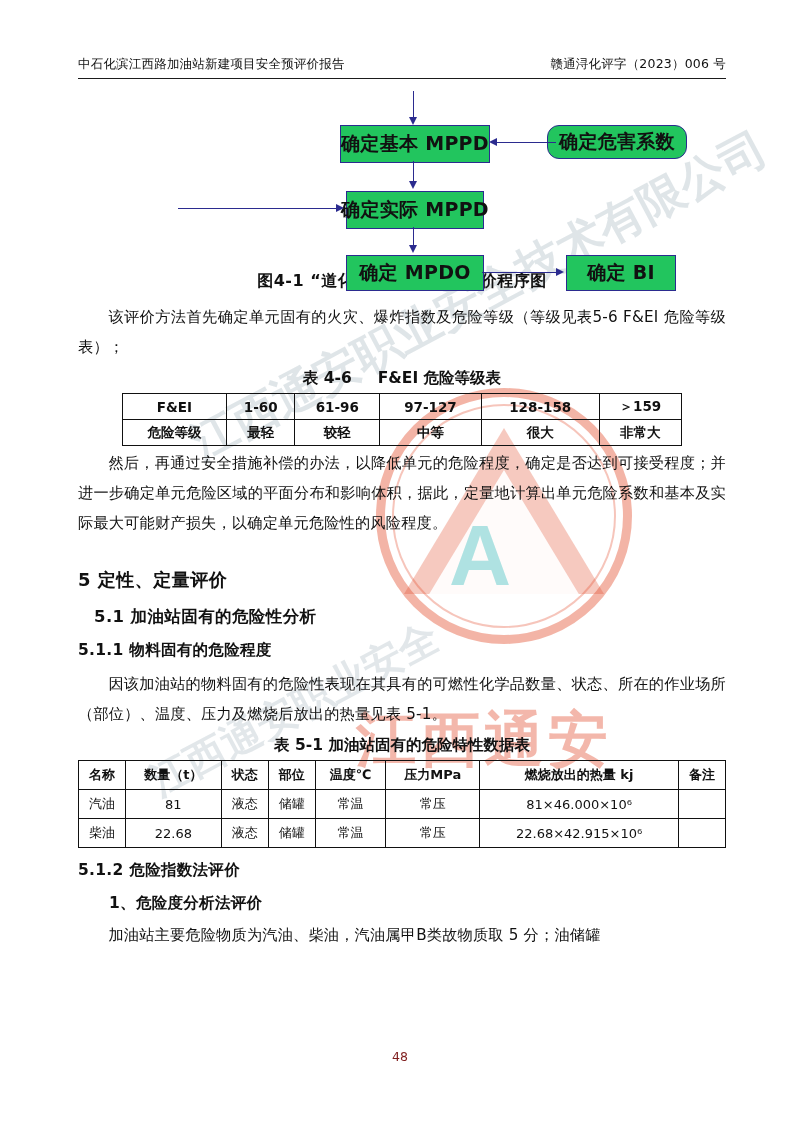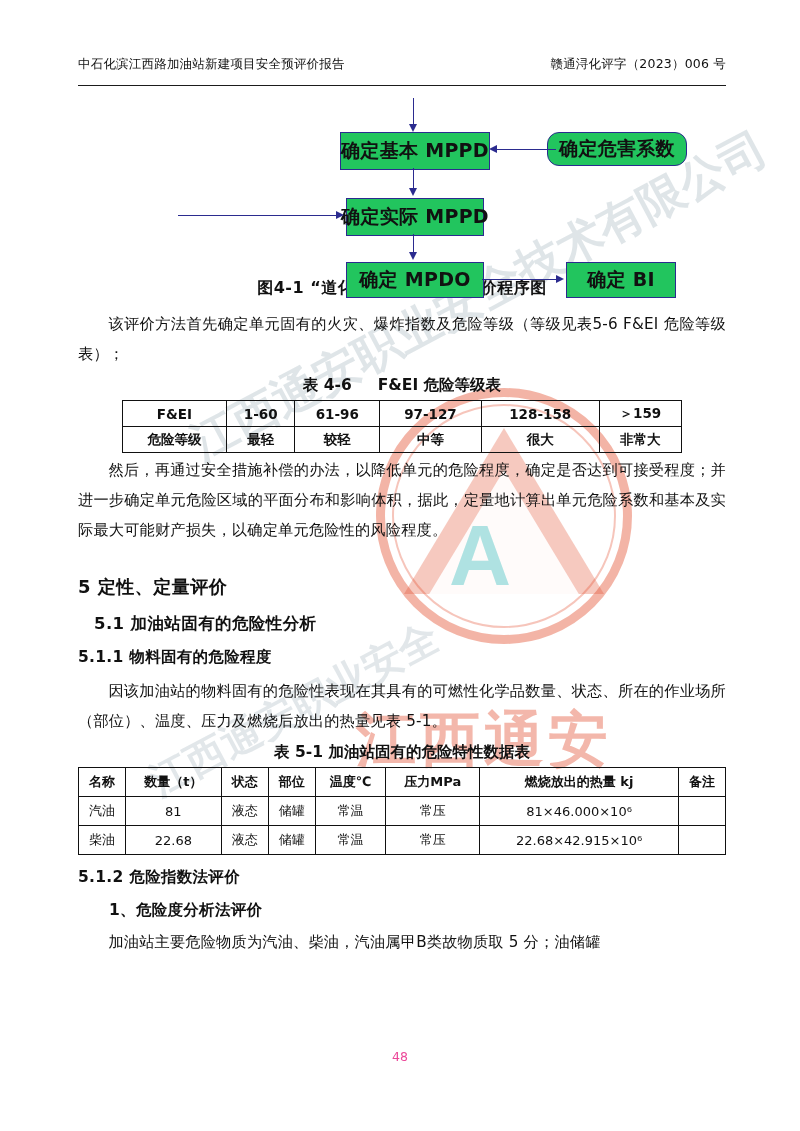--- a/index.html
+++ b/index.html
@@ -23,21 +23,21 @@
     width: 648px;
     height: 1000px;
   }
   
   .doc-header {
     display: flex;
     justify-content: space-between;
     align-items: flex-end;
     font-size: 12.5px;
     letter-spacing: .2px;
-    padding-bottom: 12px;
+    padding-bottom: 5px;
     border-bottom: 1.1px solid #1b1b1b;
     color: #111;
   }
   .doc-header .left { white-space: nowrap; }
   .doc-header .right { white-space: nowrap; }
 
   
   .flow {
     position: relative;
     height: 190px;
@@ -155,21 +155,21 @@
     text-indent: 2em;
     letter-spacing: .3px;
   }
 
   .page-number {
     position: absolute;
     left: 0; right: 0;
     top: 1049px;
     text-align: center;
     font-size: 12.5px;
-    color: #ec4899;
+    color: #7f1d1d;
   }
 
   
   .wm {
     position: absolute;
     left: 0; top: 0; right: 0; bottom: 0;
     pointer-events: none;
     overflow: hidden;
   }
   .wm-ring {

